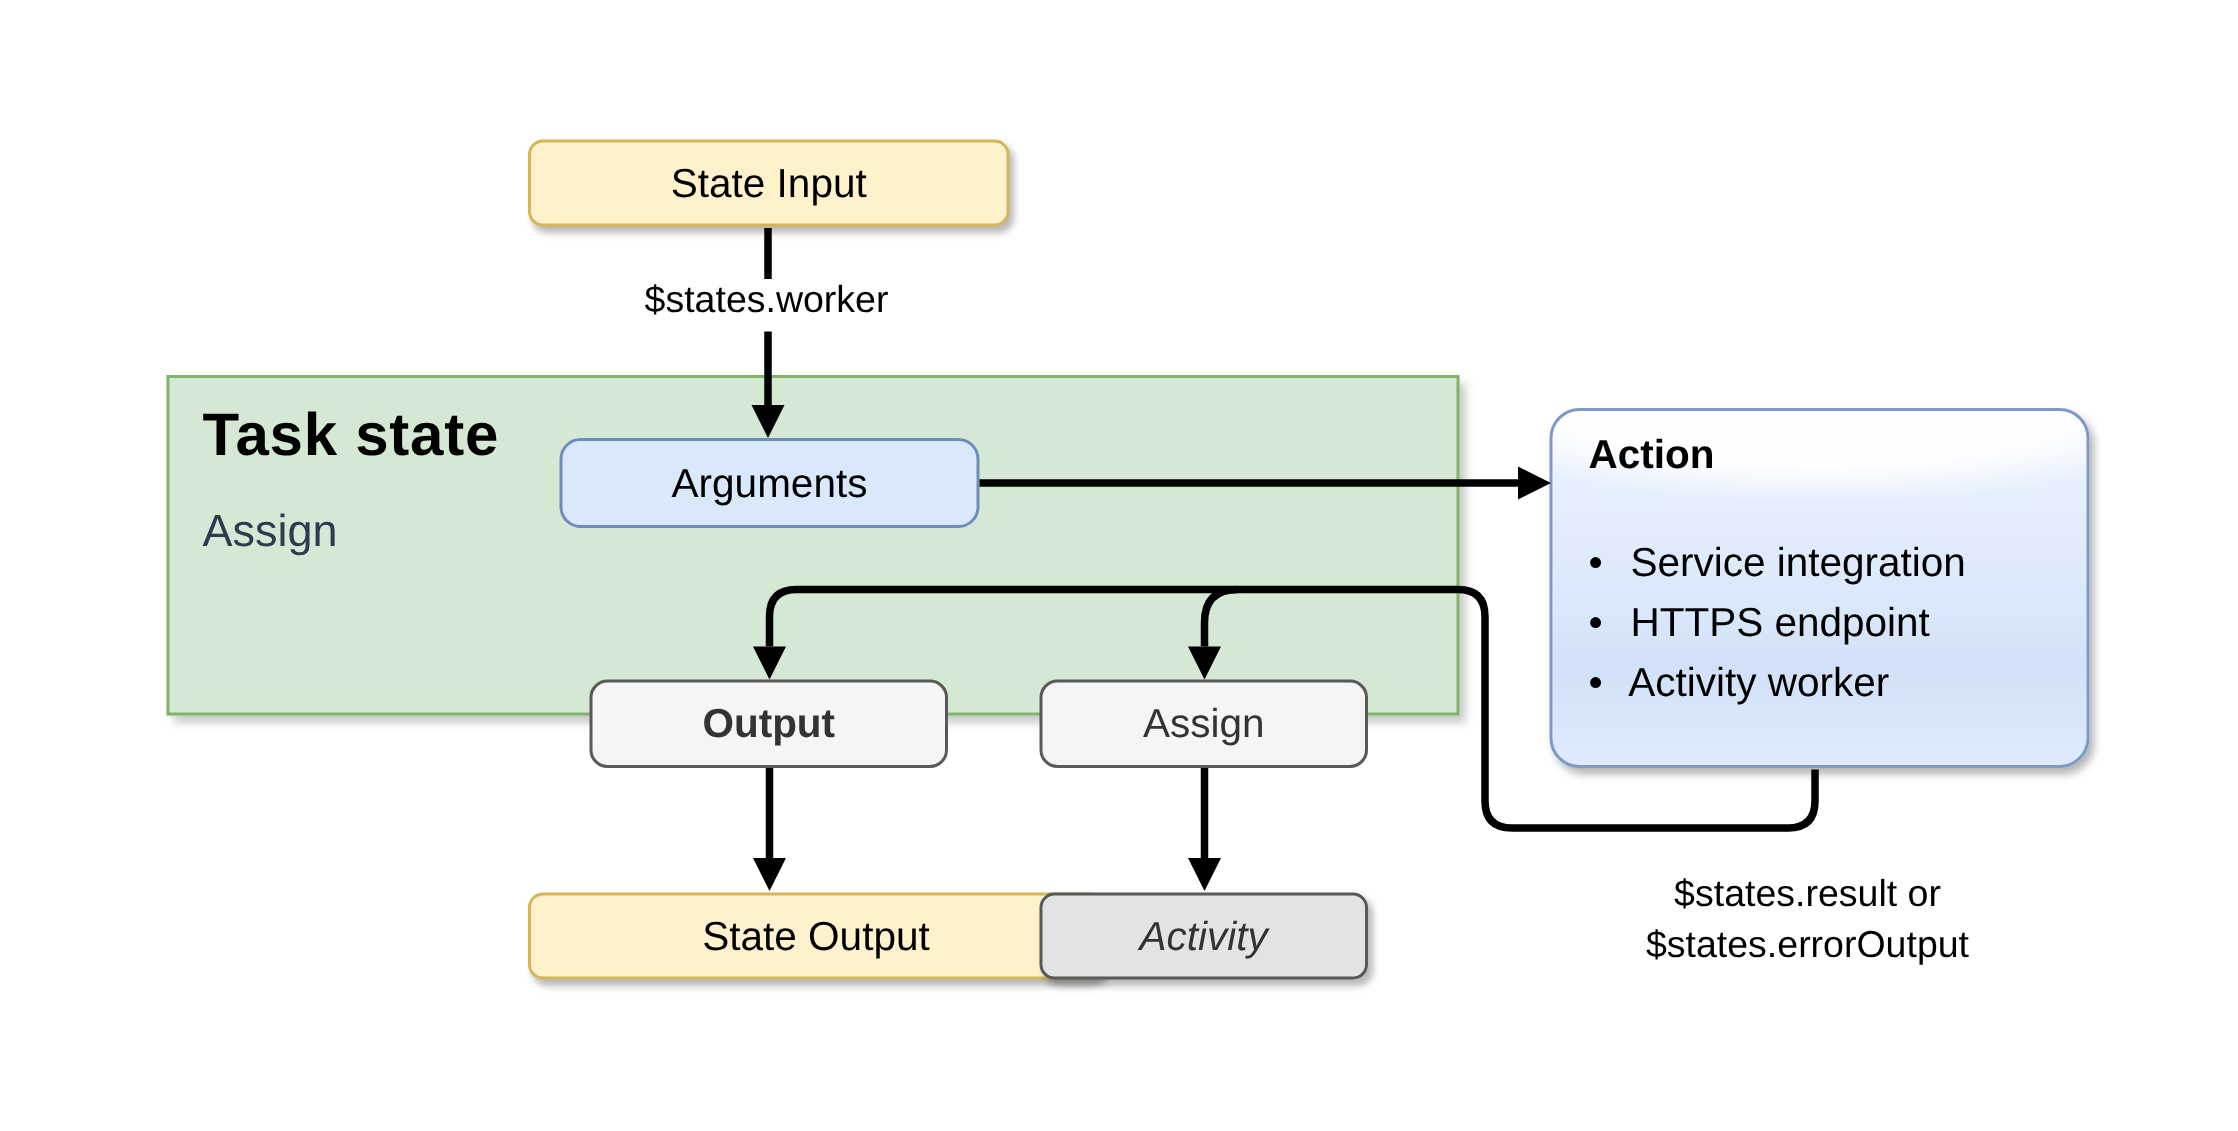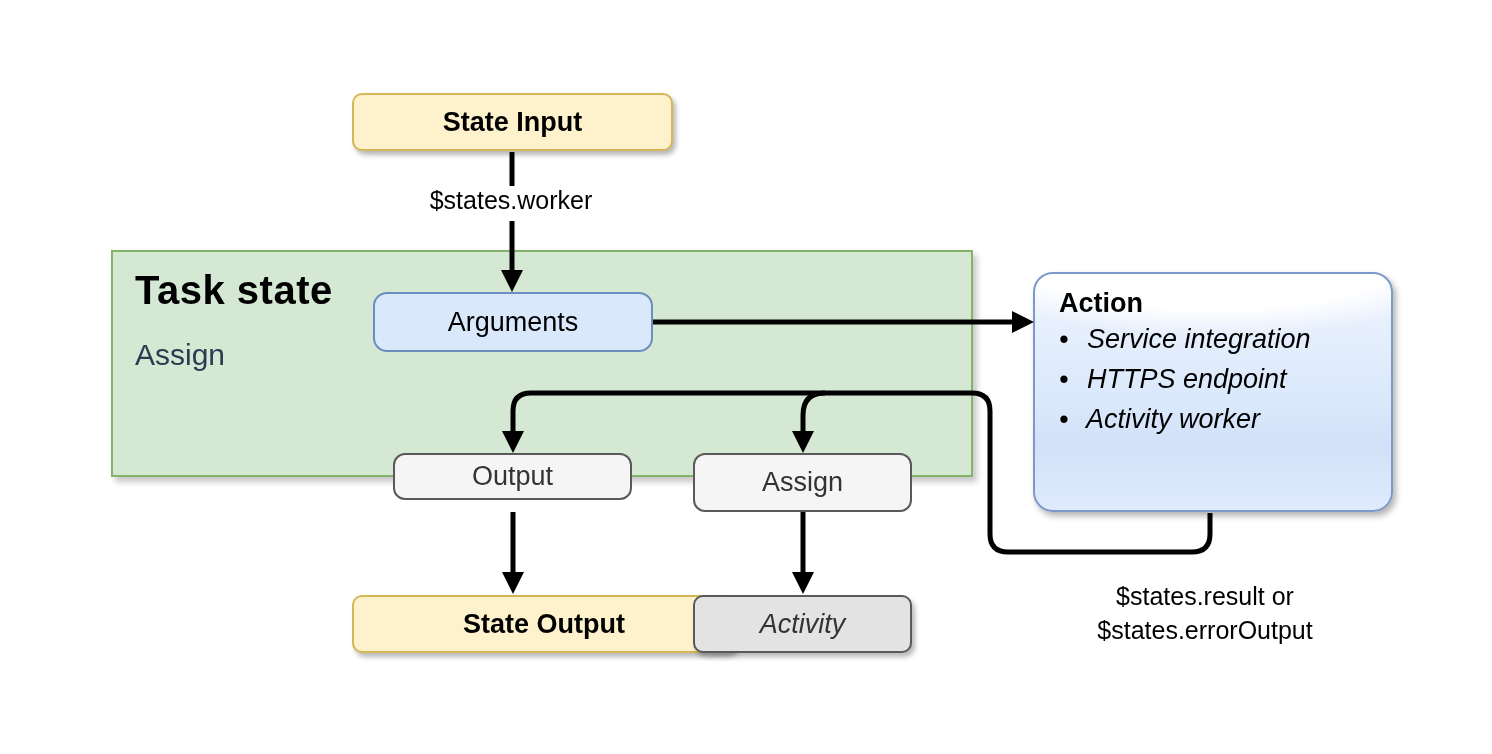--- a/index.html
+++ b/index.html
@@ -26,21 +26,21 @@
     text-align: center;
     font-size: 27px;
     color: #000000;
   }
 
   
   .node-yellow {
     background: var(--yellow-fill);
     border: 2px solid var(--yellow-border);
     border-radius: 10px;
-    font-weight: 700;
+    font-weight: 400;
     box-shadow: 3px 4px 5px rgba(0,0,0,0.28);
   }
   #state-input  { left: 352px; top:  93px; width: 321px; height: 58px; }
   #state-output { left: 352px; top: 595px; width: 384px; height: 58px; }
 
   .group {
     position: absolute;
     left: 111px; top: 250px;
     width: 862px; height: 227px;
     box-sizing: border-box;
@@ -69,21 +69,21 @@
     border: 2px solid var(--blue-border);
     border-radius: 14px;
   }
 
   .node-gray {
     background: var(--gray-fill);
     border: 2px solid var(--gray-border);
     border-radius: 12px;
     color: #333333;
   }
-  #output { left: 393px; top: 453px; width: 239px; height: 47px; }
+  #output { left: 393px; top: 453px; width: 239px; height: 59px; font-weight: bold; }
   #assign { left: 693px; top: 453px; width: 219px; height: 59px; }
 
   #variables {
     left: 693px; top: 595px; width: 219px; height: 58px;
     background: var(--dark-gray-fill);
     border: 2px solid var(--gray-border);
     border-radius: 10px;
     color: #333333;
     font-style: italic;
     box-shadow: 3px 4px 5px rgba(0,0,0,0.28);
@@ -101,21 +101,21 @@
       linear-gradient(180deg, #eef4fd 0%, var(--blue-fill) 55%, #d2e1f8 72%, #dfeafd 100%);
     box-shadow: 3px 4px 6px rgba(0,0,0,0.3);
     padding: 14px 20px 0 24px;
   }
   .action-title {
     font-size: 27px;
     font-weight: 700;
     color: #000000;
   }
   .action-bullets {
-    font-style: italic;
+    margin-top: 36px;
   }
   .bullet {
     font-size: 27px;
     color: #000000;
     line-height: 40px;
     white-space: nowrap;
   }
   .bullet::before {
     content: "•";
     margin-right: 11px;

